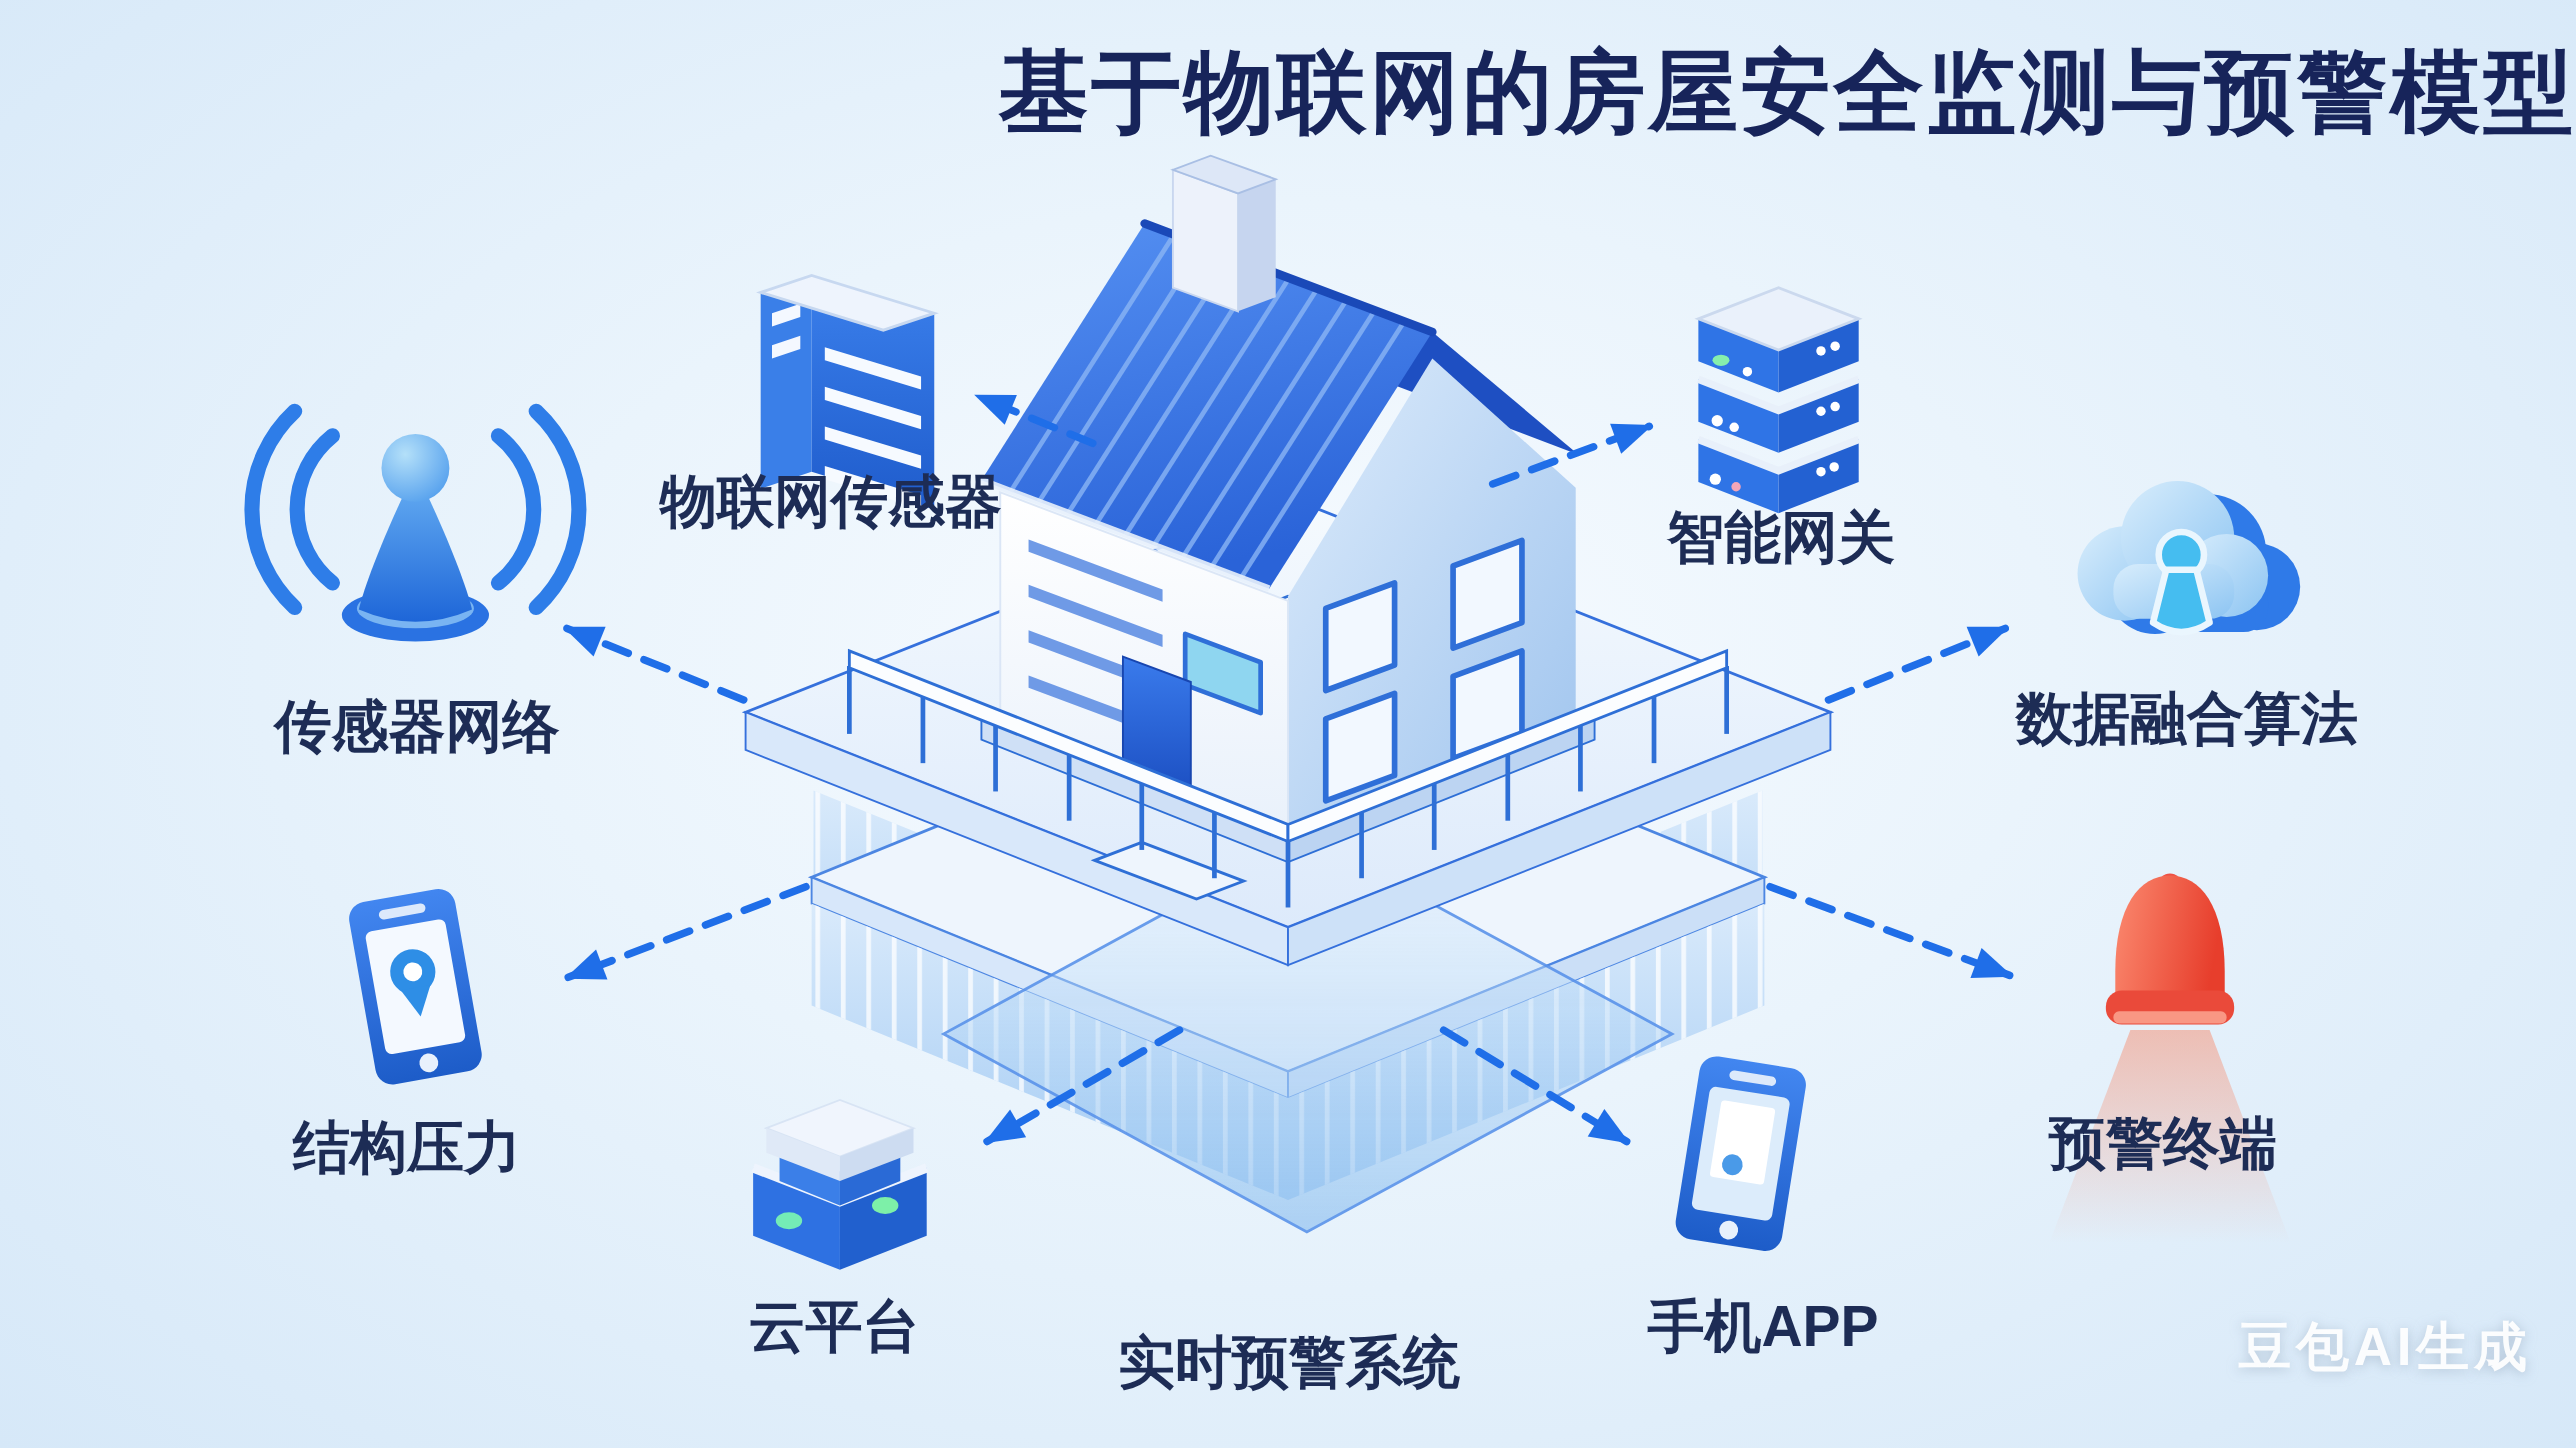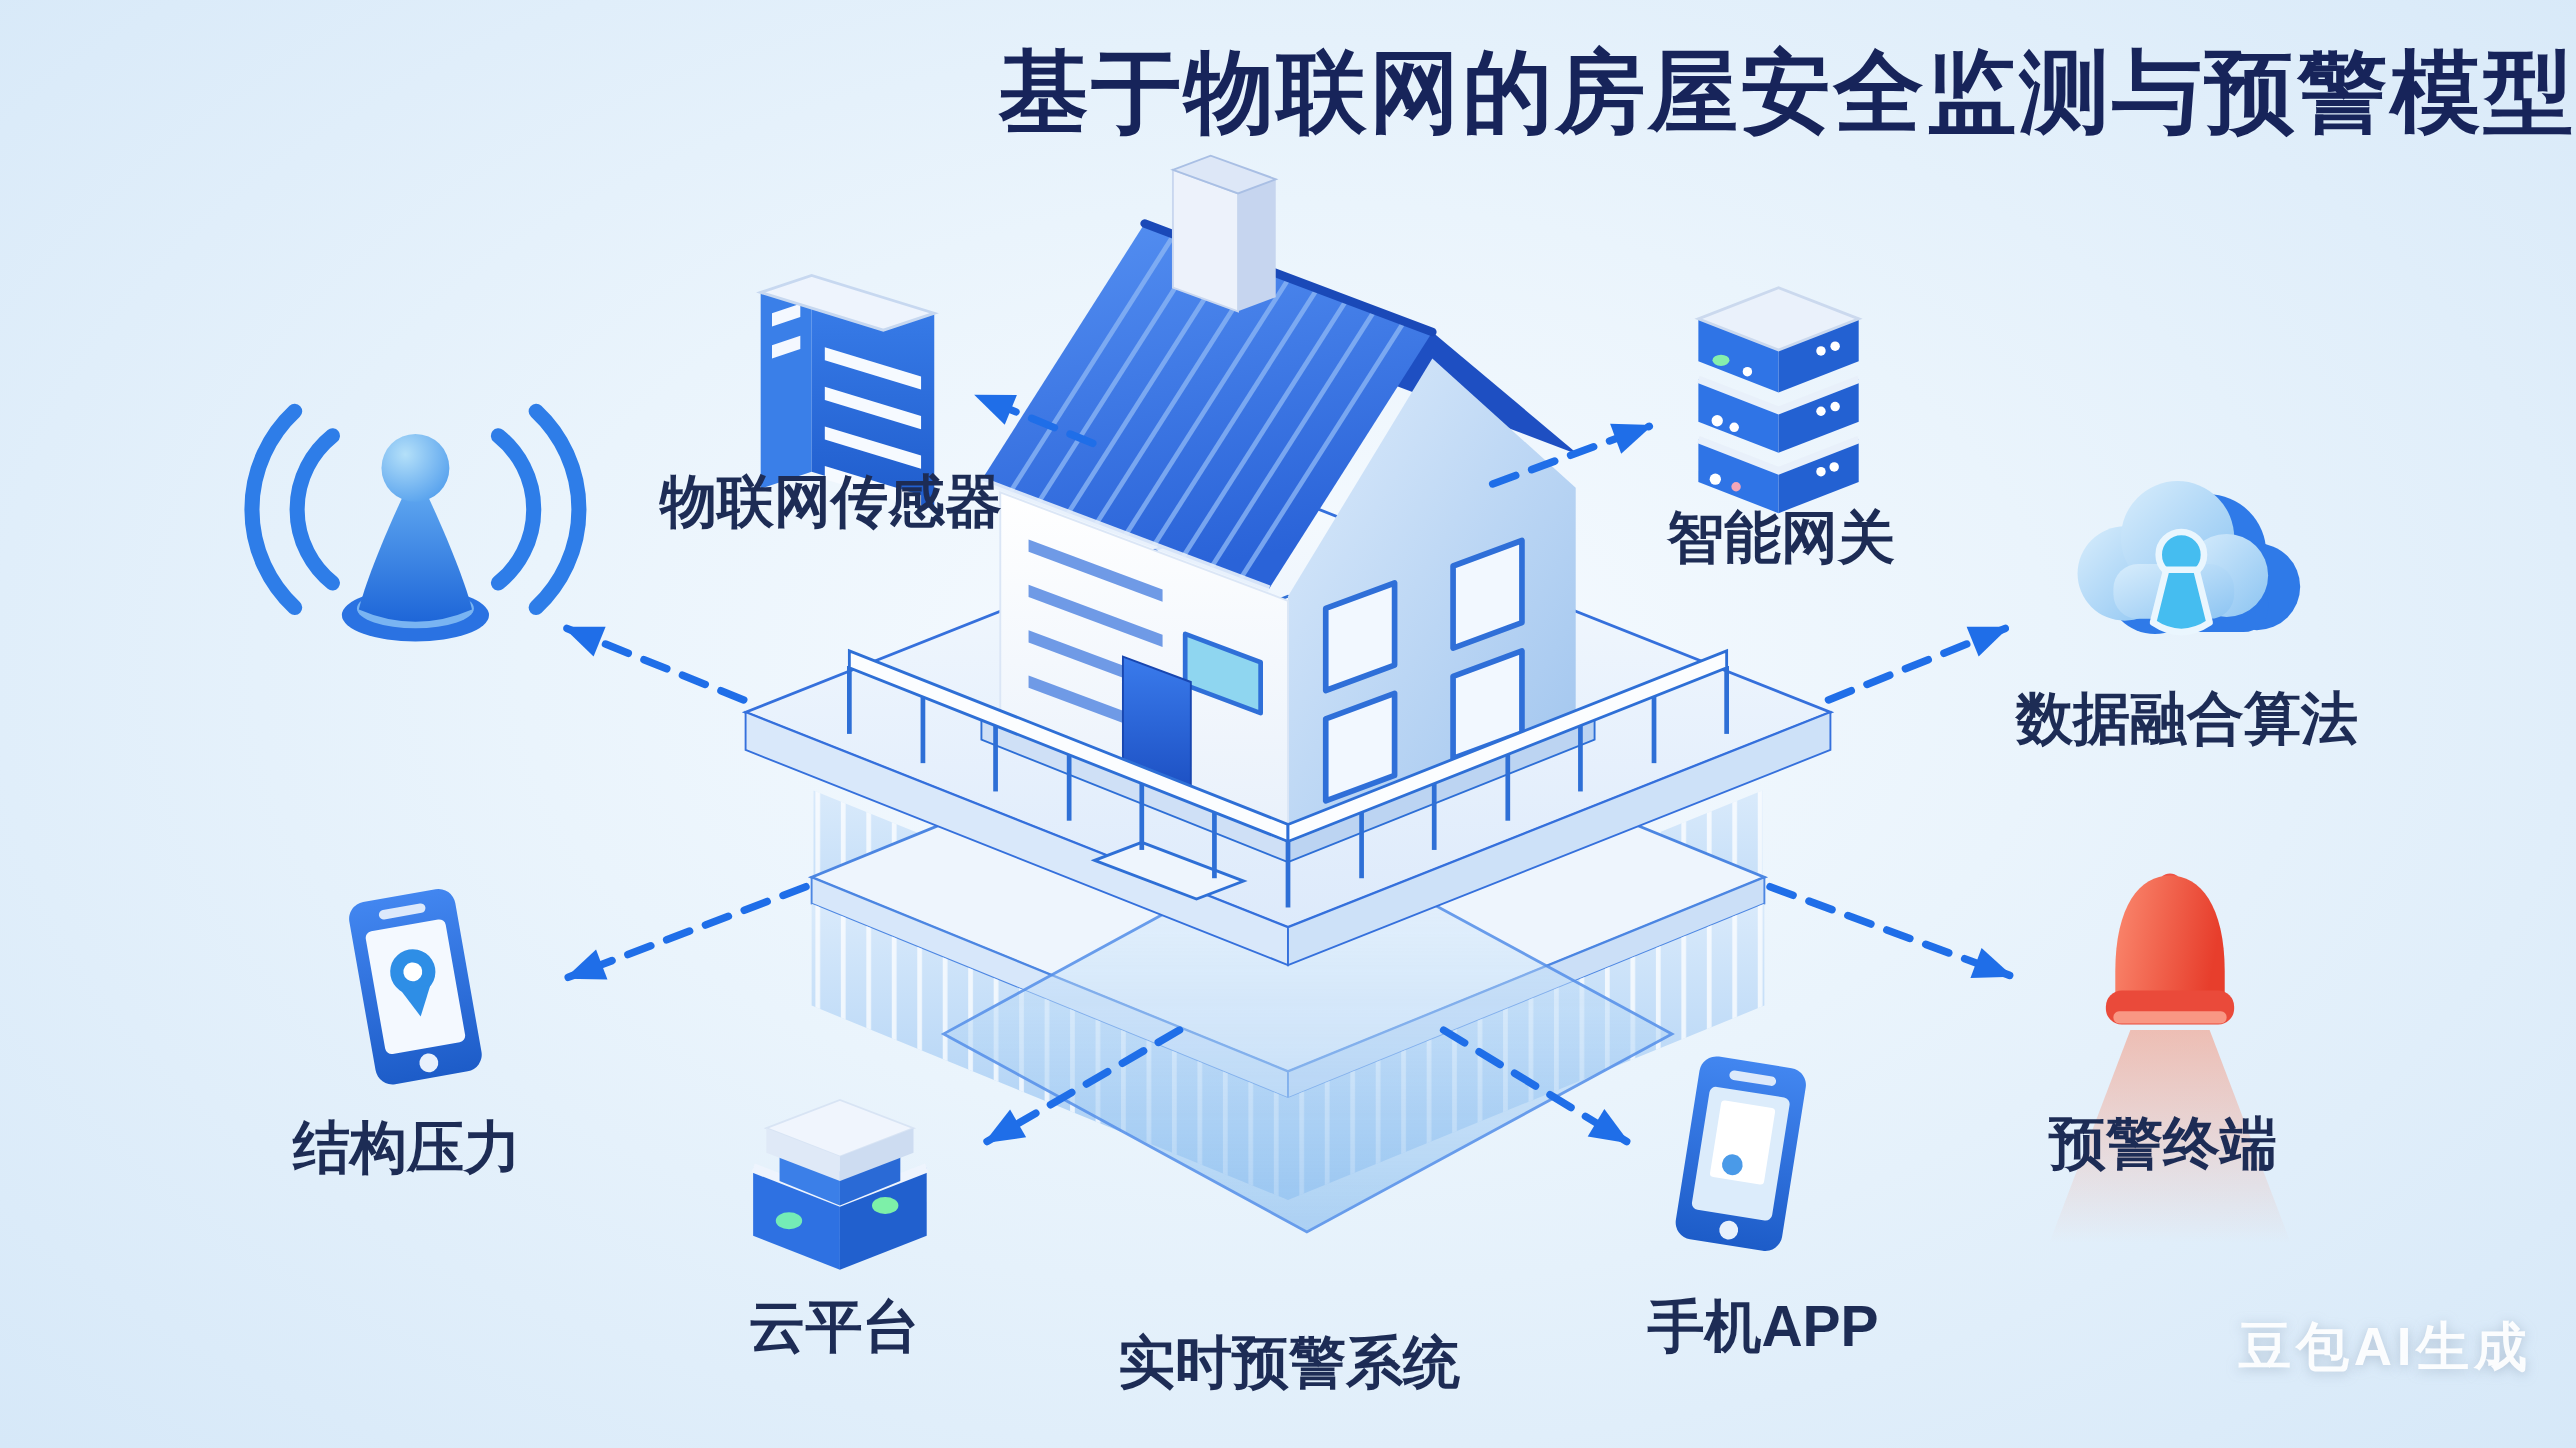--- a/index.html
+++ b/index.html
@@ -317,20 +317,21 @@
           <circle cx="1930" cy="500" r="5"></circle>
           <circle cx="1944" cy="495" r="5"></circle>
       </g>
       <ellipse cx="1824" cy="382" rx="9" ry="6" fill="#86efac"></ellipse>
       <circle cx="1840" cy="516" r="5" fill="#f4a6b8"></circle>
     </g>
   </svg>
 
   <div class="node-label" style="left:831px;top:464px;">物联网传感器</div>
   <div class="node-label" style="left:1781px;top:500px;">智能网关</div>
+  <div class="node-label" style="left:417px;top:689px;">传感器网络</div>
   <div class="node-label" style="left:2187px;top:681px;font-family:Liberation Serif, serif;">数据融合算法</div>
   <div class="node-label" style="left:2163px;top:1106px;">预警终端</div>
   <div class="node-label" style="left:407px;top:1110px;">结构压力</div>
   <div class="node-label" style="left:834px;top:1289px;">云平台</div>
   <div class="node-label" style="left:1289px;top:1289px;margin-top:36px;">实时预警系统</div>
   <div class="node-label" style="left:1751px;top:1289px;margin-left:12px;">手机APP</div>
 
   <div id="watermark">豆包AI生成</div>
 </div>
 

